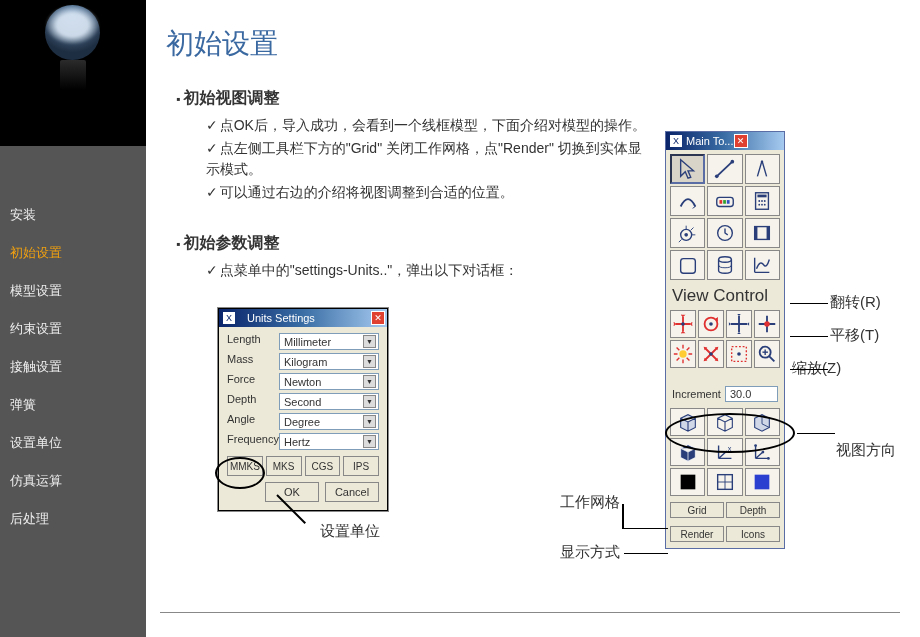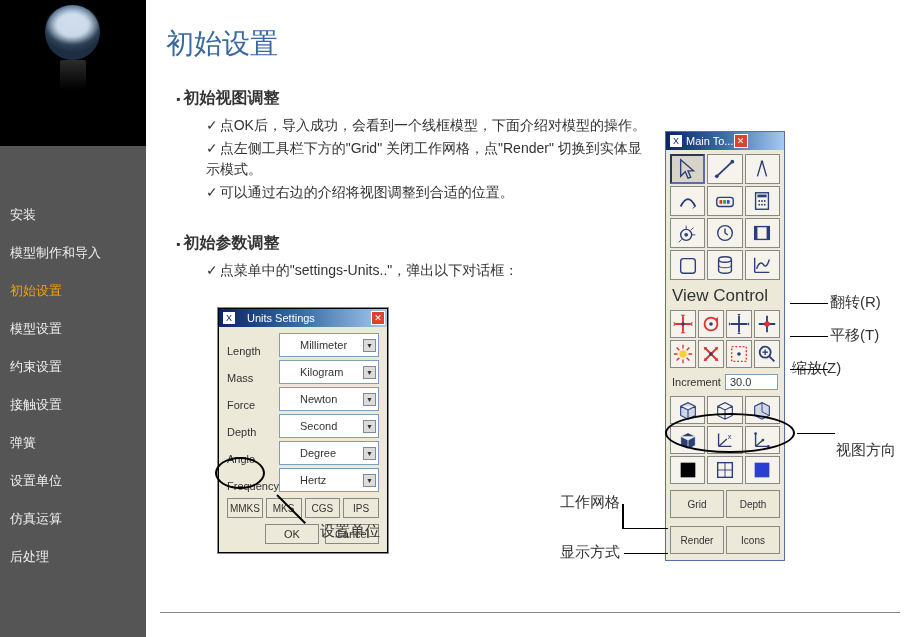--- a/index.html
+++ b/index.html
@@ -134,33 +134,33 @@
     display: flex; align-items: center; justify-content: center;
     font-size: 9px;
     cursor: pointer;
   }
   .units-body {
     padding: 6px 8px 8px 8px;
     background: #ece9d8;
   }
   .unit-row {
     display: flex;
-    align-items: flex-end;
+    align-items: flex-start;
     margin-bottom: 3px;
   }
   .unit-row label { width: 52px; }
   .unit-select {
     flex: 1;
-    height: 24px;
+    height: 17px;
     border: 1px solid #7f9db9;
     background: #fff;
     display: flex;
     align-items: center;
     justify-content: space-between;
-    padding: 0 2px 0 20px;
+    padding: 0 2px 0 4px;
     font-size: 11px;
   }
   .dd-btn {
     width: 13px; height: 13px;
     background: #dcdcdc;
     border: 1px solid #888;
     display: flex; align-items: center; justify-content: center;
     font-size: 7px;
     line-height: 1;
   }
@@ -268,20 +268,21 @@
     height: 28px;
     border: 1px solid #888;
     background: #f5f3ec;
     display: flex; align-items: center; justify-content: center;
     cursor: pointer;
   }
   .inc-row {
     display: flex; align-items: center;
     gap: 4px;
     padding: 2px 6px;
+    margin-top: 12px;
   }
   .inc-field {
     flex: 1; height: 16px;
     border: 1px solid #7f9db9;
     background: #fff;
     display: flex; align-items: center;
     padding: 0 4px;
   }
   .tb-small-grid {
     display: grid;
@@ -293,21 +294,21 @@
     height: 28px;
     border: 1px solid #888;
     background: #f5f3ec;
     display: flex; align-items: center; justify-content: center;
     cursor: pointer;
   }
   .tb-btn-row {
     display: flex; gap: 2px; padding: 2px 4px 6px 4px;
   }
   .tb-btn {
-    flex: 1; height: 28px;
+    flex: 1; height: 16px;
     border: 1px solid #888;
     background: #ece9d8;
     display: flex; align-items: center; justify-content: center;
     font-size: 10px;
     cursor: pointer;
   }
   .annot {
     position: absolute;
     font-size: 15px;
   }
@@ -322,21 +323,20 @@
 <body>
 
 <div class="sidebar">
   <div class="brain-img">
     <div class="bulb"></div>
     <div class="brain-shape"></div>
     <div class="base"></div>
   </div>
   <div class="nav">
     <div class="nav-item">安装</div>
-    <div class="nav-item">模型制作和导入</div>
     <div class="nav-item active">初始设置</div>
     <div class="nav-item">模型设置</div>
     <div class="nav-item">约束设置</div>
     <div class="nav-item">接触设置</div>
     <div class="nav-item">弹簧</div>
     <div class="nav-item">设置单位</div>
     <div class="nav-item">仿真运算</div>
     <div class="nav-item">后处理</div>
   </div>
 </div>

